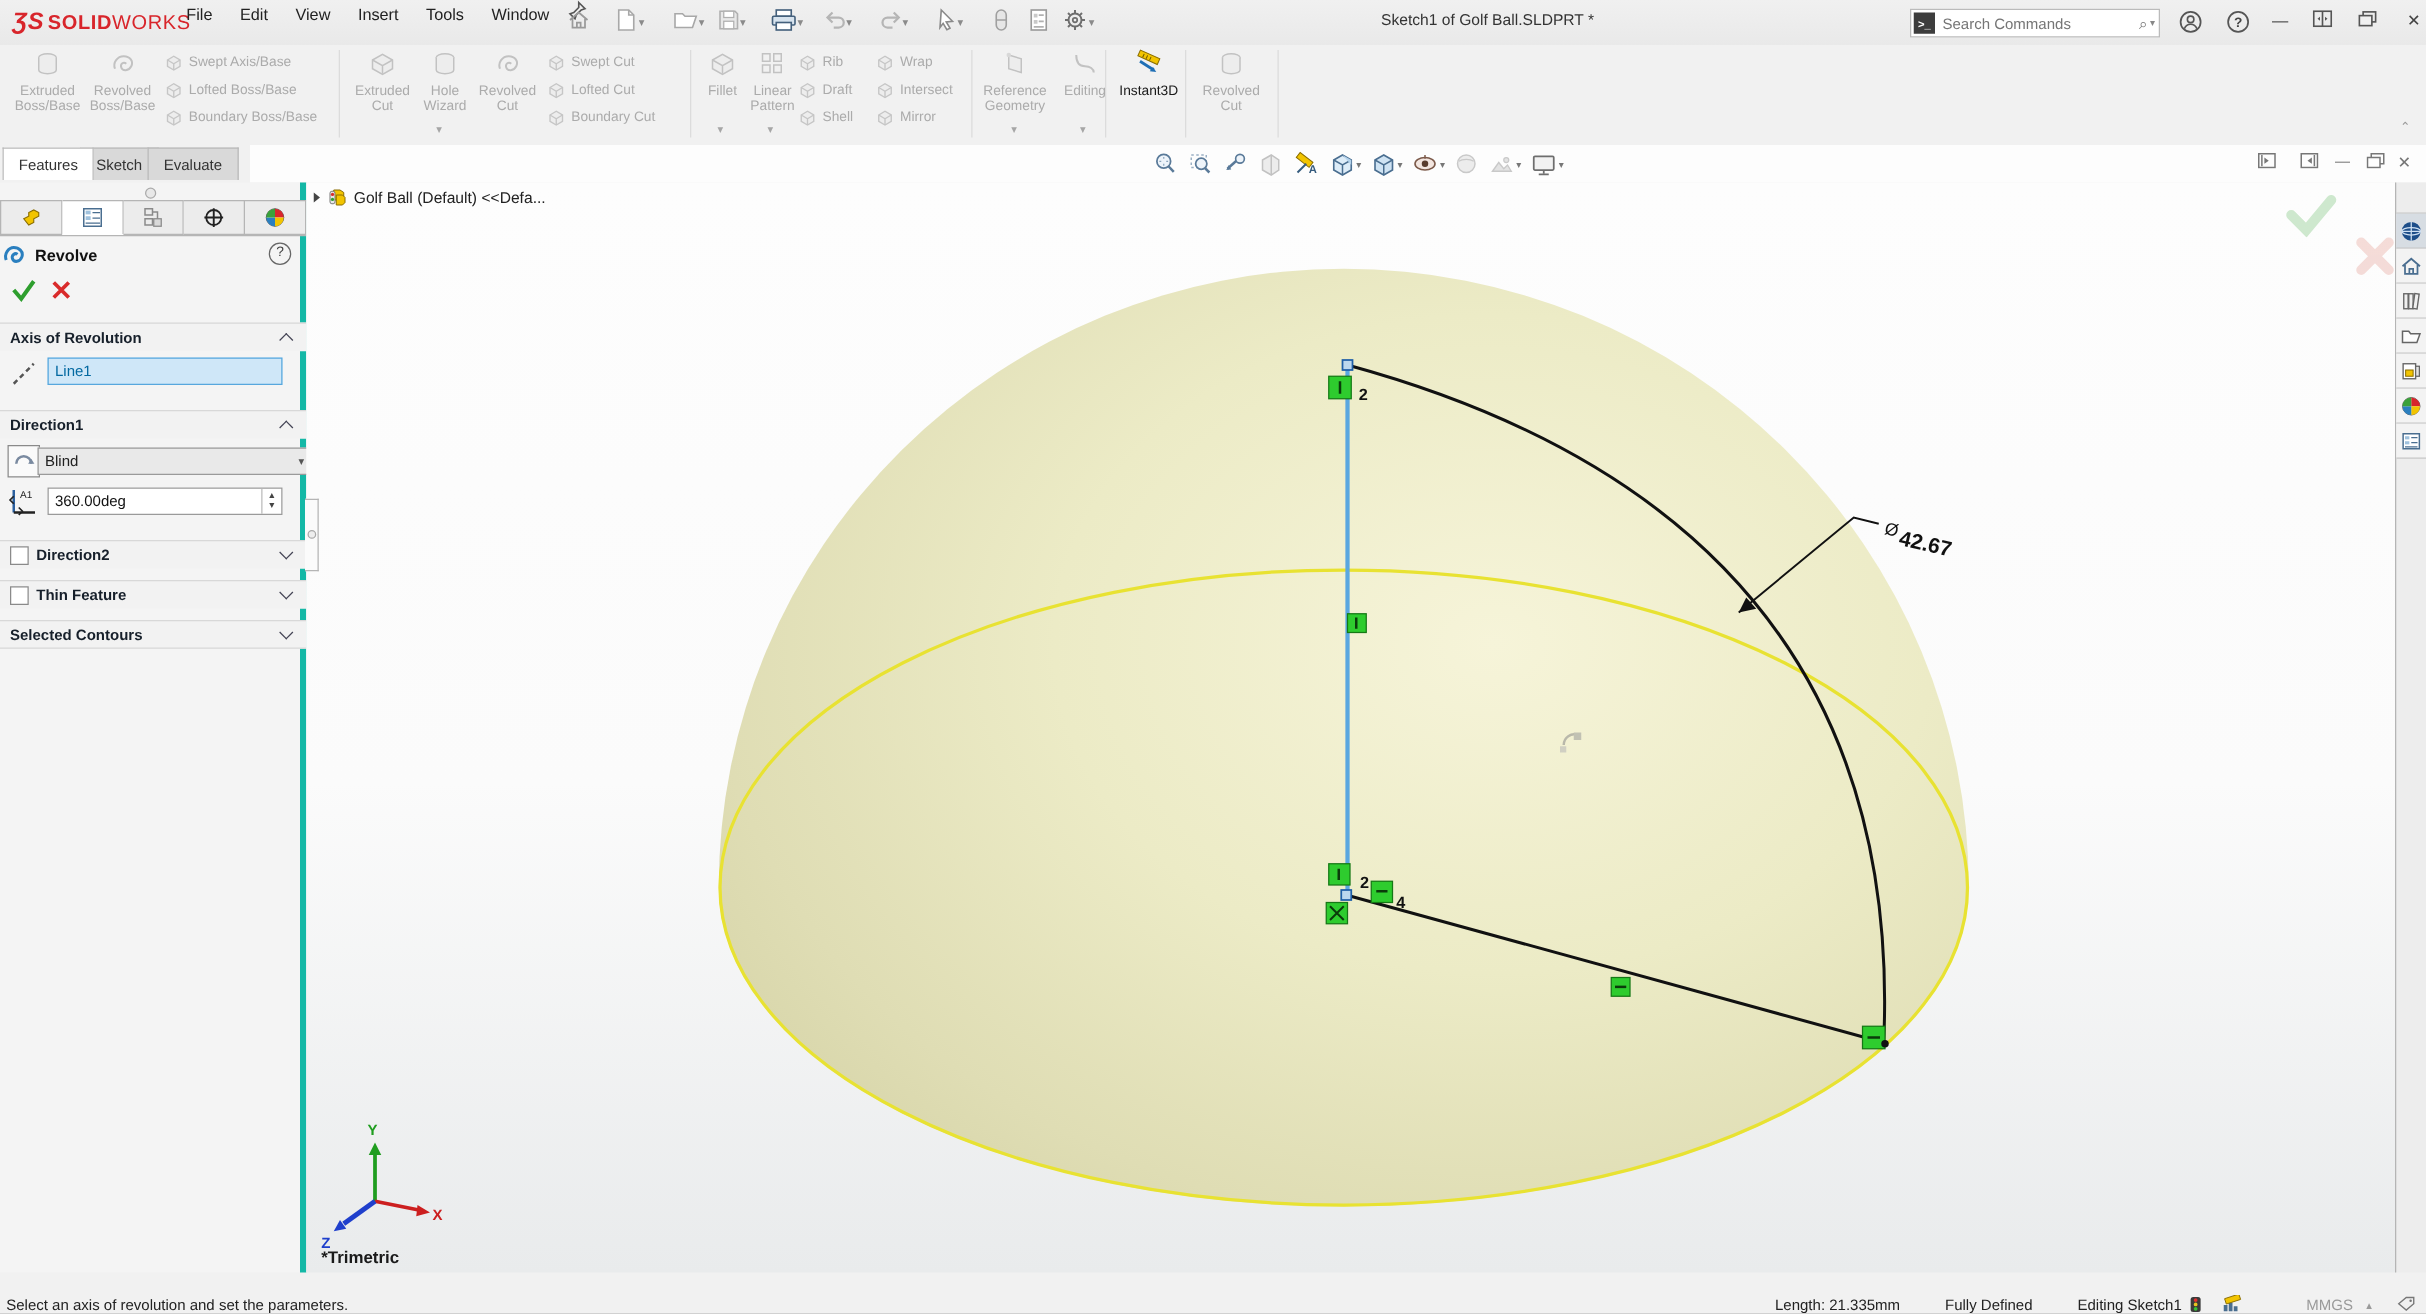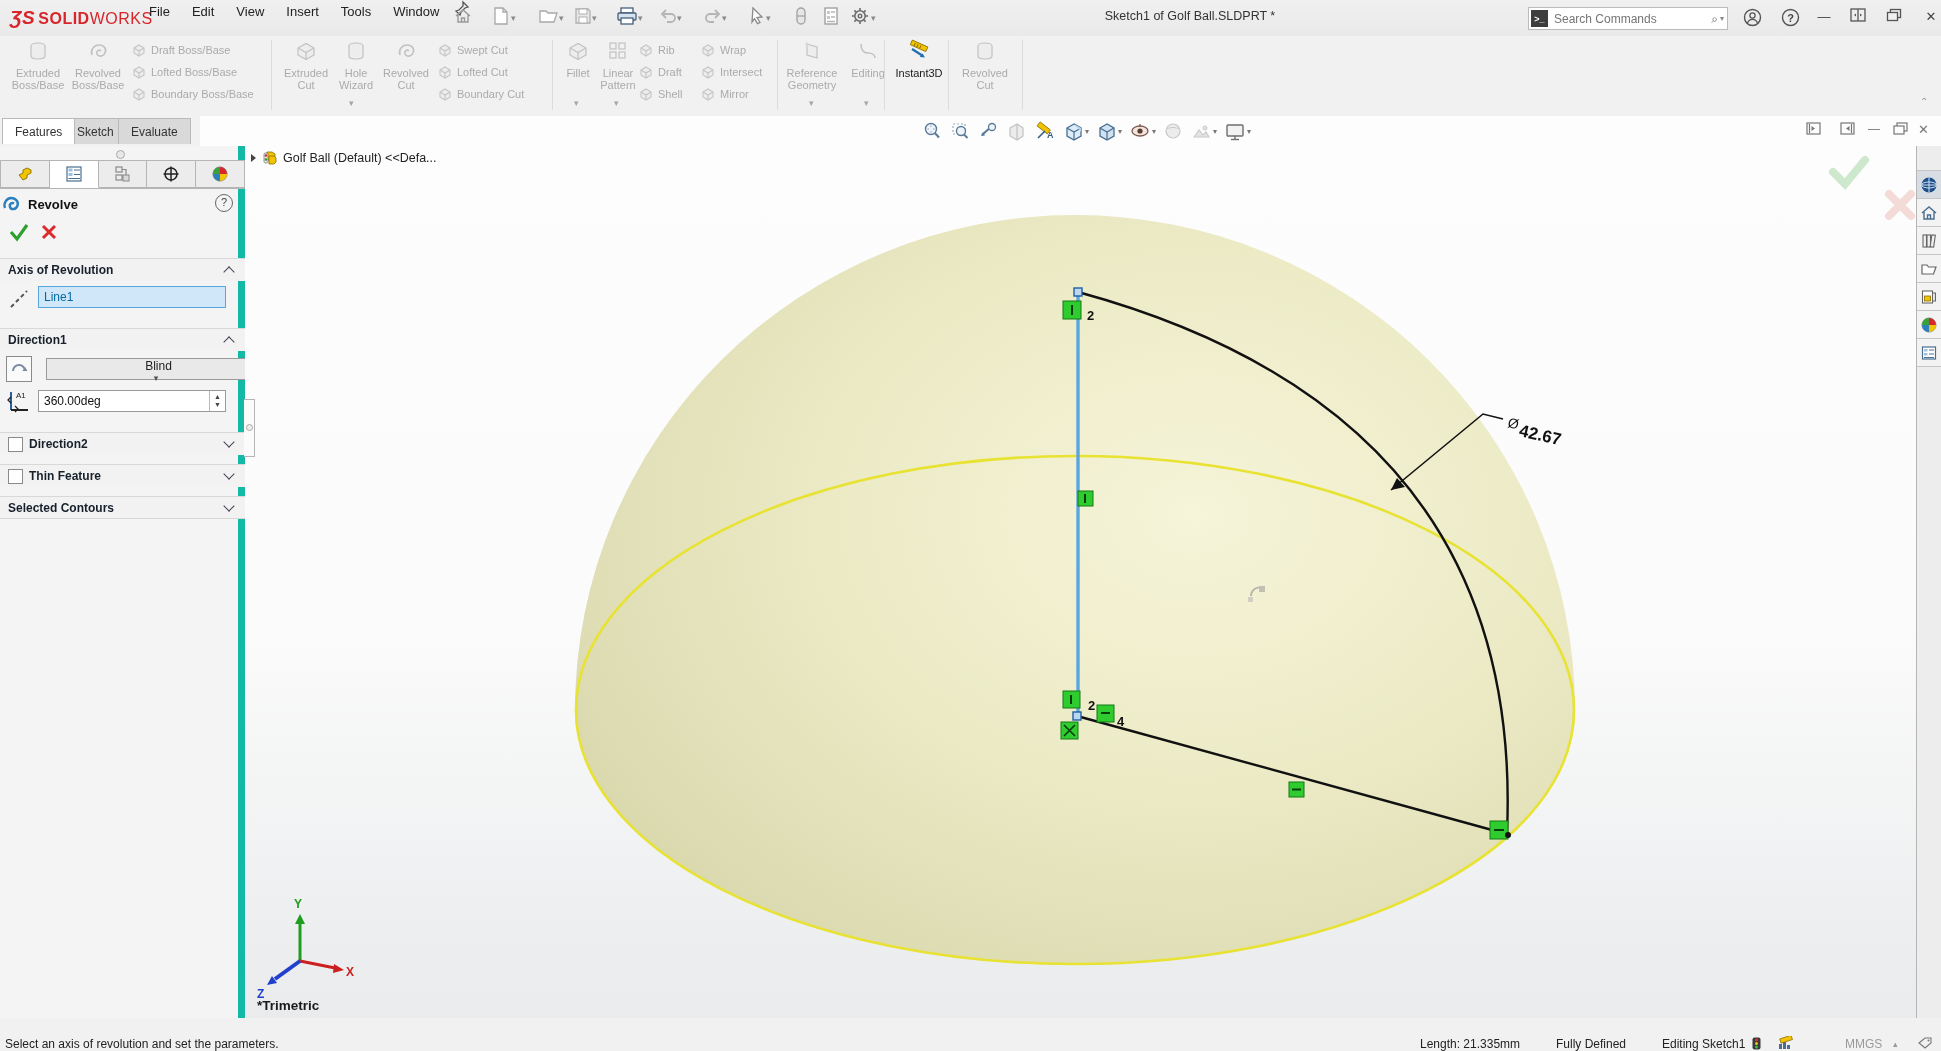--- a/index.html
+++ b/index.html
@@ -37,38 +37,38 @@
   #tabstrip{position:absolute;left:0;top:116px;width:1941px;height:30px;background:#f1f1f1;}
   #tabstrip .white{position:absolute;left:200px;top:0;width:1741px;height:30px;background:#fdfdfd;}
   .cmtab{position:absolute;top:2px;height:26px;padding:0 12px;display:flex;align-items:center;font-size:12px;color:#333;background:#d9d9d9;border:1px solid #b9b9b9;border-bottom:none;box-sizing:border-box;}
   .cmtab.active{background:#fff;font-weight:normal;z-index:2;}
   #headsup{position:absolute;left:920px;top:2px;height:26px;display:flex;align-items:center;gap:3px;}
   .hud{display:flex;align-items:center;padding:1px 2px;}
   .hud svg{display:block;}
   .hud .dda{font-size:8px;color:#777;margin-left:1px;}
   .docwin{position:absolute;top:6px;color:#666;font-size:12px;}
   
-  #leftpanel{position:absolute;left:0;top:146px;width:245px;height:872px;background:#f4f4f4;border-right:7px solid #14b8a6;box-sizing:border-box;}
+  #leftpanel{position:absolute;left:0;top:146px;width:245px;height:872px;background:#f4f4f4;border-right:5px solid #14b8a6;box-sizing:border-box;}
   #pm-dot{position:absolute;left:116px;top:4px;width:7px;height:7px;border-radius:50%;border:1px solid #aaa;background:#e8e8e8;}
   #pm-tabs{position:absolute;left:0;top:14px;width:245px;height:28px;display:flex;border-bottom:1px solid #b5b5b5;}
   .pmtab{flex:1;border:1px solid #b5b5b5;border-left:none;background:#ececec;display:flex;align-items:center;justify-content:center;}
   .pmtab.active{background:#fff;border-bottom:1px solid #fff;}
   #pm-title{position:absolute;left:0;top:44px;width:245px;height:28px;display:flex;align-items:center;}
   #pm-title .t{font-weight:bold;font-size:13px;color:#111;margin-left:6px;}
   #pm-help{position:absolute;right:12px;top:4px;width:16px;height:16px;border:1.4px solid #666;border-radius:50%;color:#444;font-size:11px;text-align:center;line-height:15px;}
   #pm-okrow{position:absolute;left:0;top:74px;width:245px;height:26px;}
   .pm-sec-hdr{position:absolute;left:0;width:245px;height:22px;background:#f2f2f2;border-top:1px solid #d8d8d8;display:flex;align-items:center;}
   .pm-sec-hdr .h{font-weight:bold;font-size:12px;color:#17202b;margin-left:8px;}
   .chev{position:absolute;right:12px;width:7px;height:7px;border-right:1.6px solid #445;border-bottom:1.6px solid #445;}
   .chev.up{transform:rotate(-135deg);top:9px;}
   .chev.down{transform:rotate(45deg);top:5px;}
   .pm-chk{width:13px;height:13px;border:1px solid #8a8a8a;background:#fff;margin-left:8px;margin-right:6px;}
   #axis-field{position:absolute;left:38px;top:0;width:188px;height:22px;background:#cfe7f8;border:1px solid #57a7dd;box-sizing:border-box;}
   #axis-field input{width:100%;height:100%;border:none;background:transparent;outline:none;font-size:12px;padding-left:5px;font-family:"Liberation Sans",sans-serif;color:#0369a1;box-sizing:border-box;}
-  .pm-combo{position:absolute;left:46px;width:220px;height:22px;background:#e9e9e9;border:1px solid #9a9a9a;box-sizing:border-box;display:flex;align-items:center;flex-direction:column;}
+  .pm-combo{position:absolute;left:30px;width:220px;height:22px;background:#e9e9e9;border:1px solid #9a9a9a;box-sizing:border-box;display:flex;align-items:center;}
   .pm-combo .v{flex:1;padding-left:5px;color:#222;}
   .pm-combo .c{width:16px;color:#555;font-size:9px;text-align:center;}
   .pm-spin{position:absolute;left:38px;width:188px;height:22px;background:#fff;border:1px solid #9a9a9a;box-sizing:border-box;display:flex;align-items:center;}
   .pm-spin input{flex:1;border:none;outline:none;font-size:12px;padding-left:5px;font-family:Liberation Sans, sans-serif;color:#111;background:transparent;min-width:0;}
   .pm-spin .sp{width:15px;height:100%;border-left:1px solid #bbb;display:flex;flex-direction:column;align-items:center;justify-content:center;font-size:7px;color:#444;line-height:8px;}
   .pm-rowic{position:absolute;left:6px;width:26px;height:26px;}
   #lp-handle{position:absolute;left:244px;top:399px;width:10px;height:56px;background:#fbfbfb;border:1px solid #b5b5b5;border-left:none;z-index:5;}
   #lp-handle .d{position:absolute;left:2px;top:24px;width:5px;height:5px;border-radius:50%;border:1px solid #aaa;background:#eee;}
   
   #viewport{position:absolute;left:245px;top:146px;width:1671px;height:872px;background:linear-gradient(180deg,#fdfdfd 0%,#fbfbfb 55%,#e9ebec 100%);overflow:hidden;}
@@ -255,21 +255,21 @@
     <div class="rbig" style="left:8px"><div class="ric"><svg width="24" height="24">
             <use href="#s-cyl"></use>
           </svg></div><span>Extruded</span><br><span>Boss/Base</span></div>
     <div class="rbig" style="left:68px"><div class="ric"><svg width="24" height="24">
             <use href="#s-swirl"></use>
           </svg></div><span>Revolved</span><br><span>Boss/Base</span></div>
     <div class="rsmall" style="left:131px;top:4px">
         <span class="ric"><svg width="16" height="16">
             <use href="#s-sm"></use>
           </svg></span>
-        <span>Draft Boss/Base</span>
+        <span>Swept Axis/Base</span>
       </div>
     <div class="rsmall" style="left:131px;top:26px">
         <span class="ric"><svg width="16" height="16">
             <use href="#s-sm"></use>
           </svg></span>
         <span>Lofted Boss/Base</span>
       </div>
     <div class="rsmall" style="left:131px;top:48px">
         <span class="ric"><svg width="16" height="16">
             <use href="#s-sm"></use>

